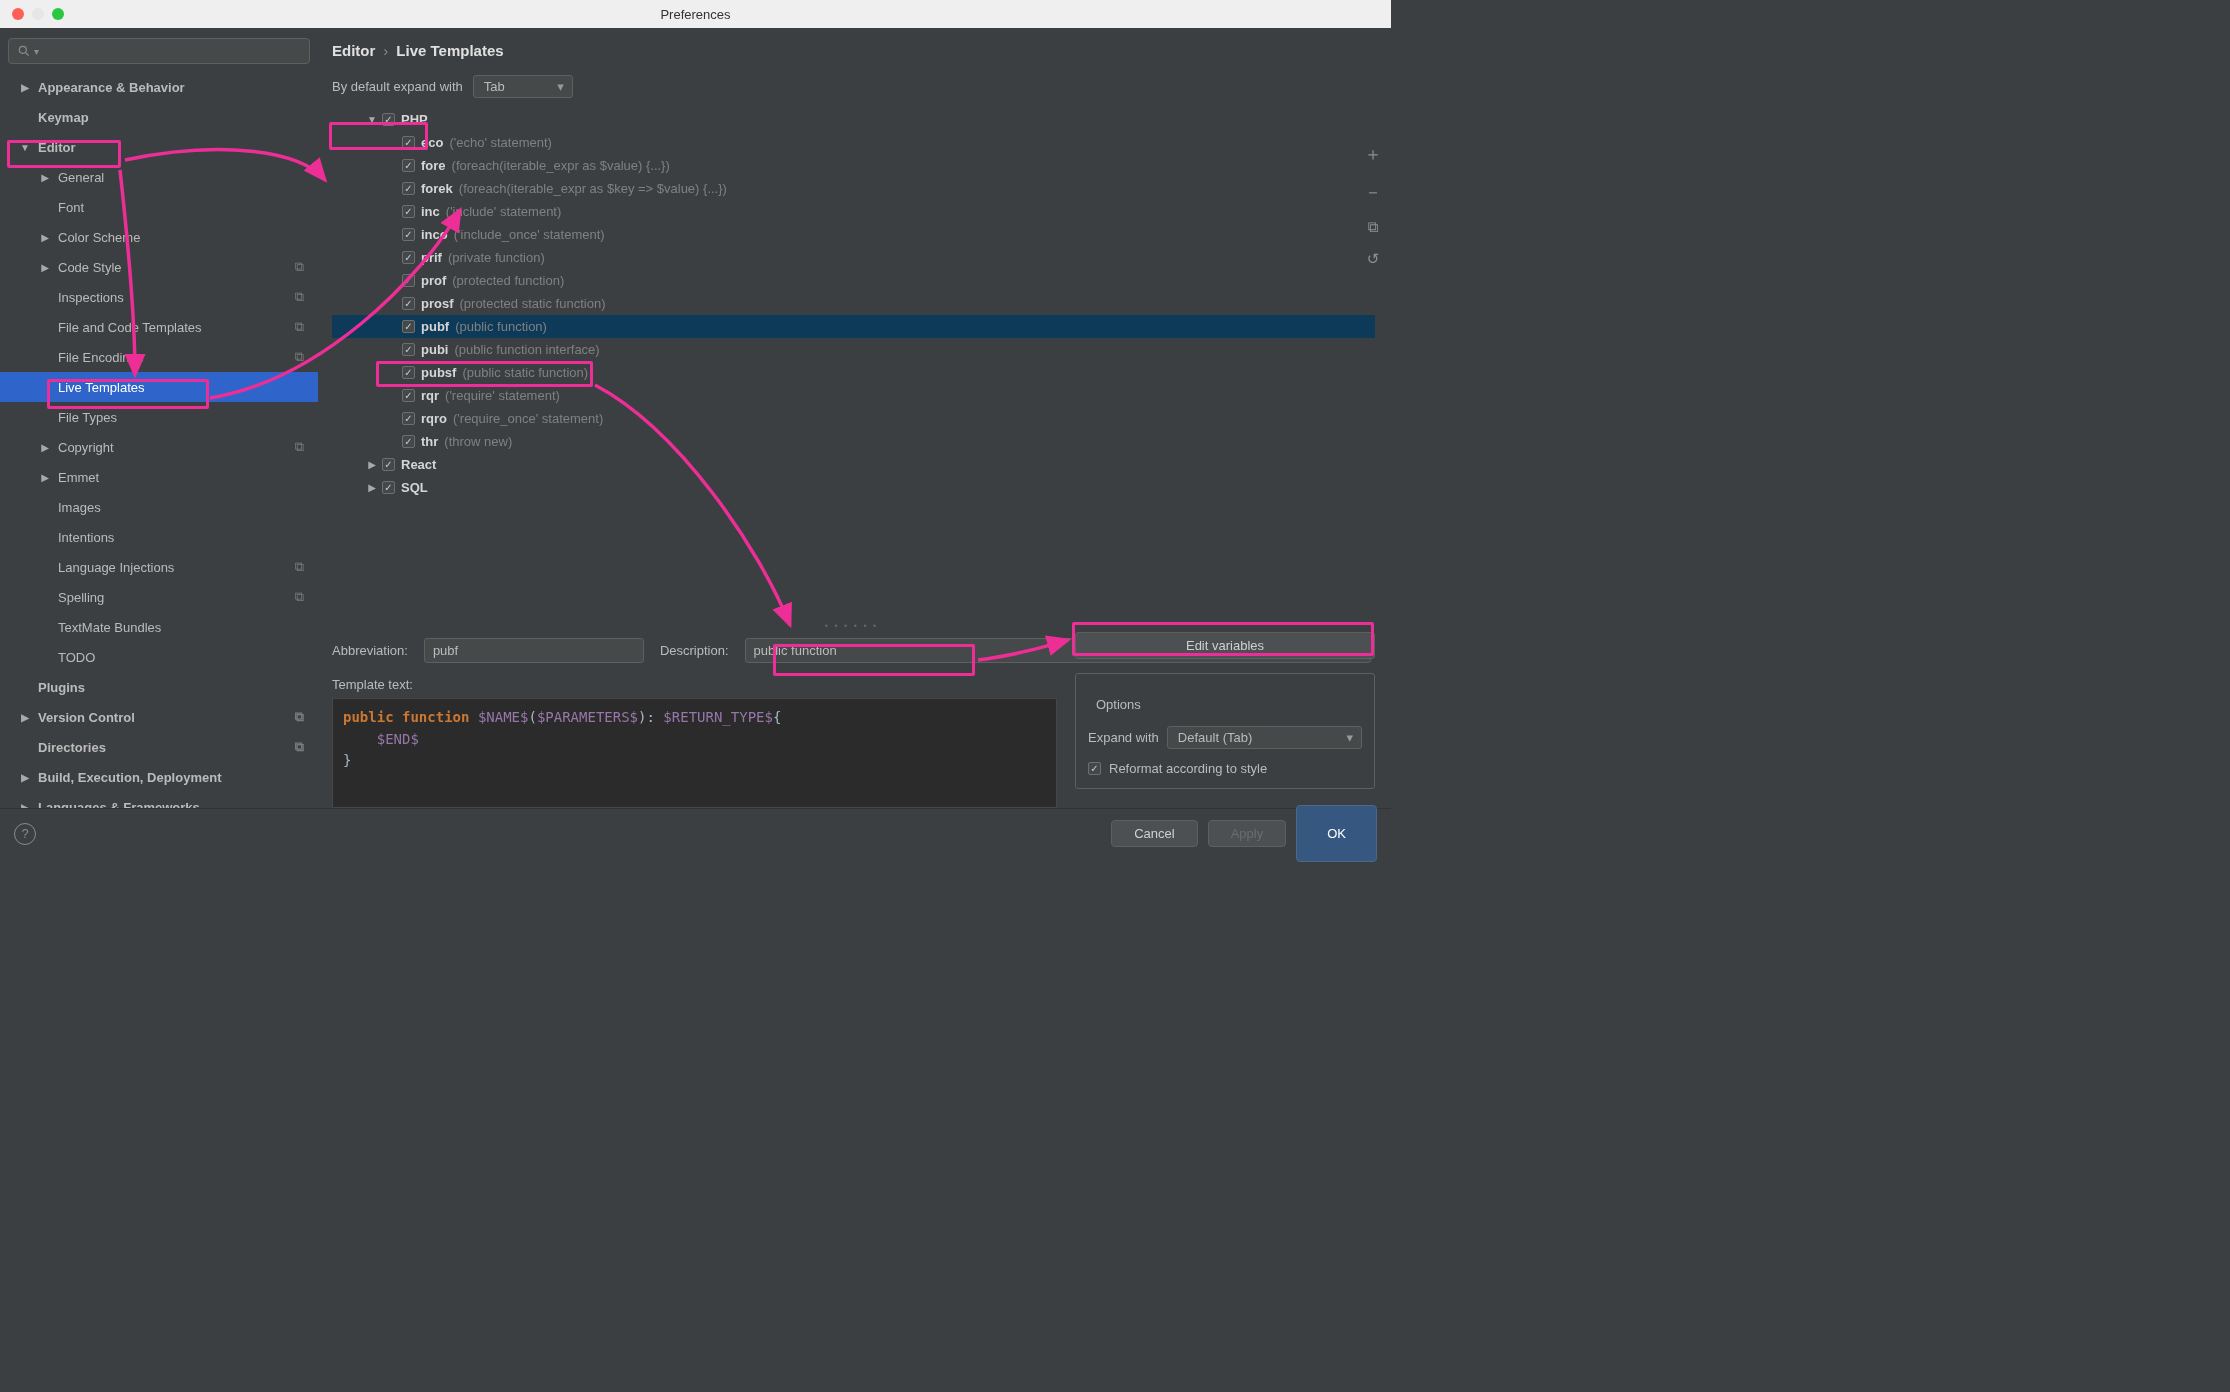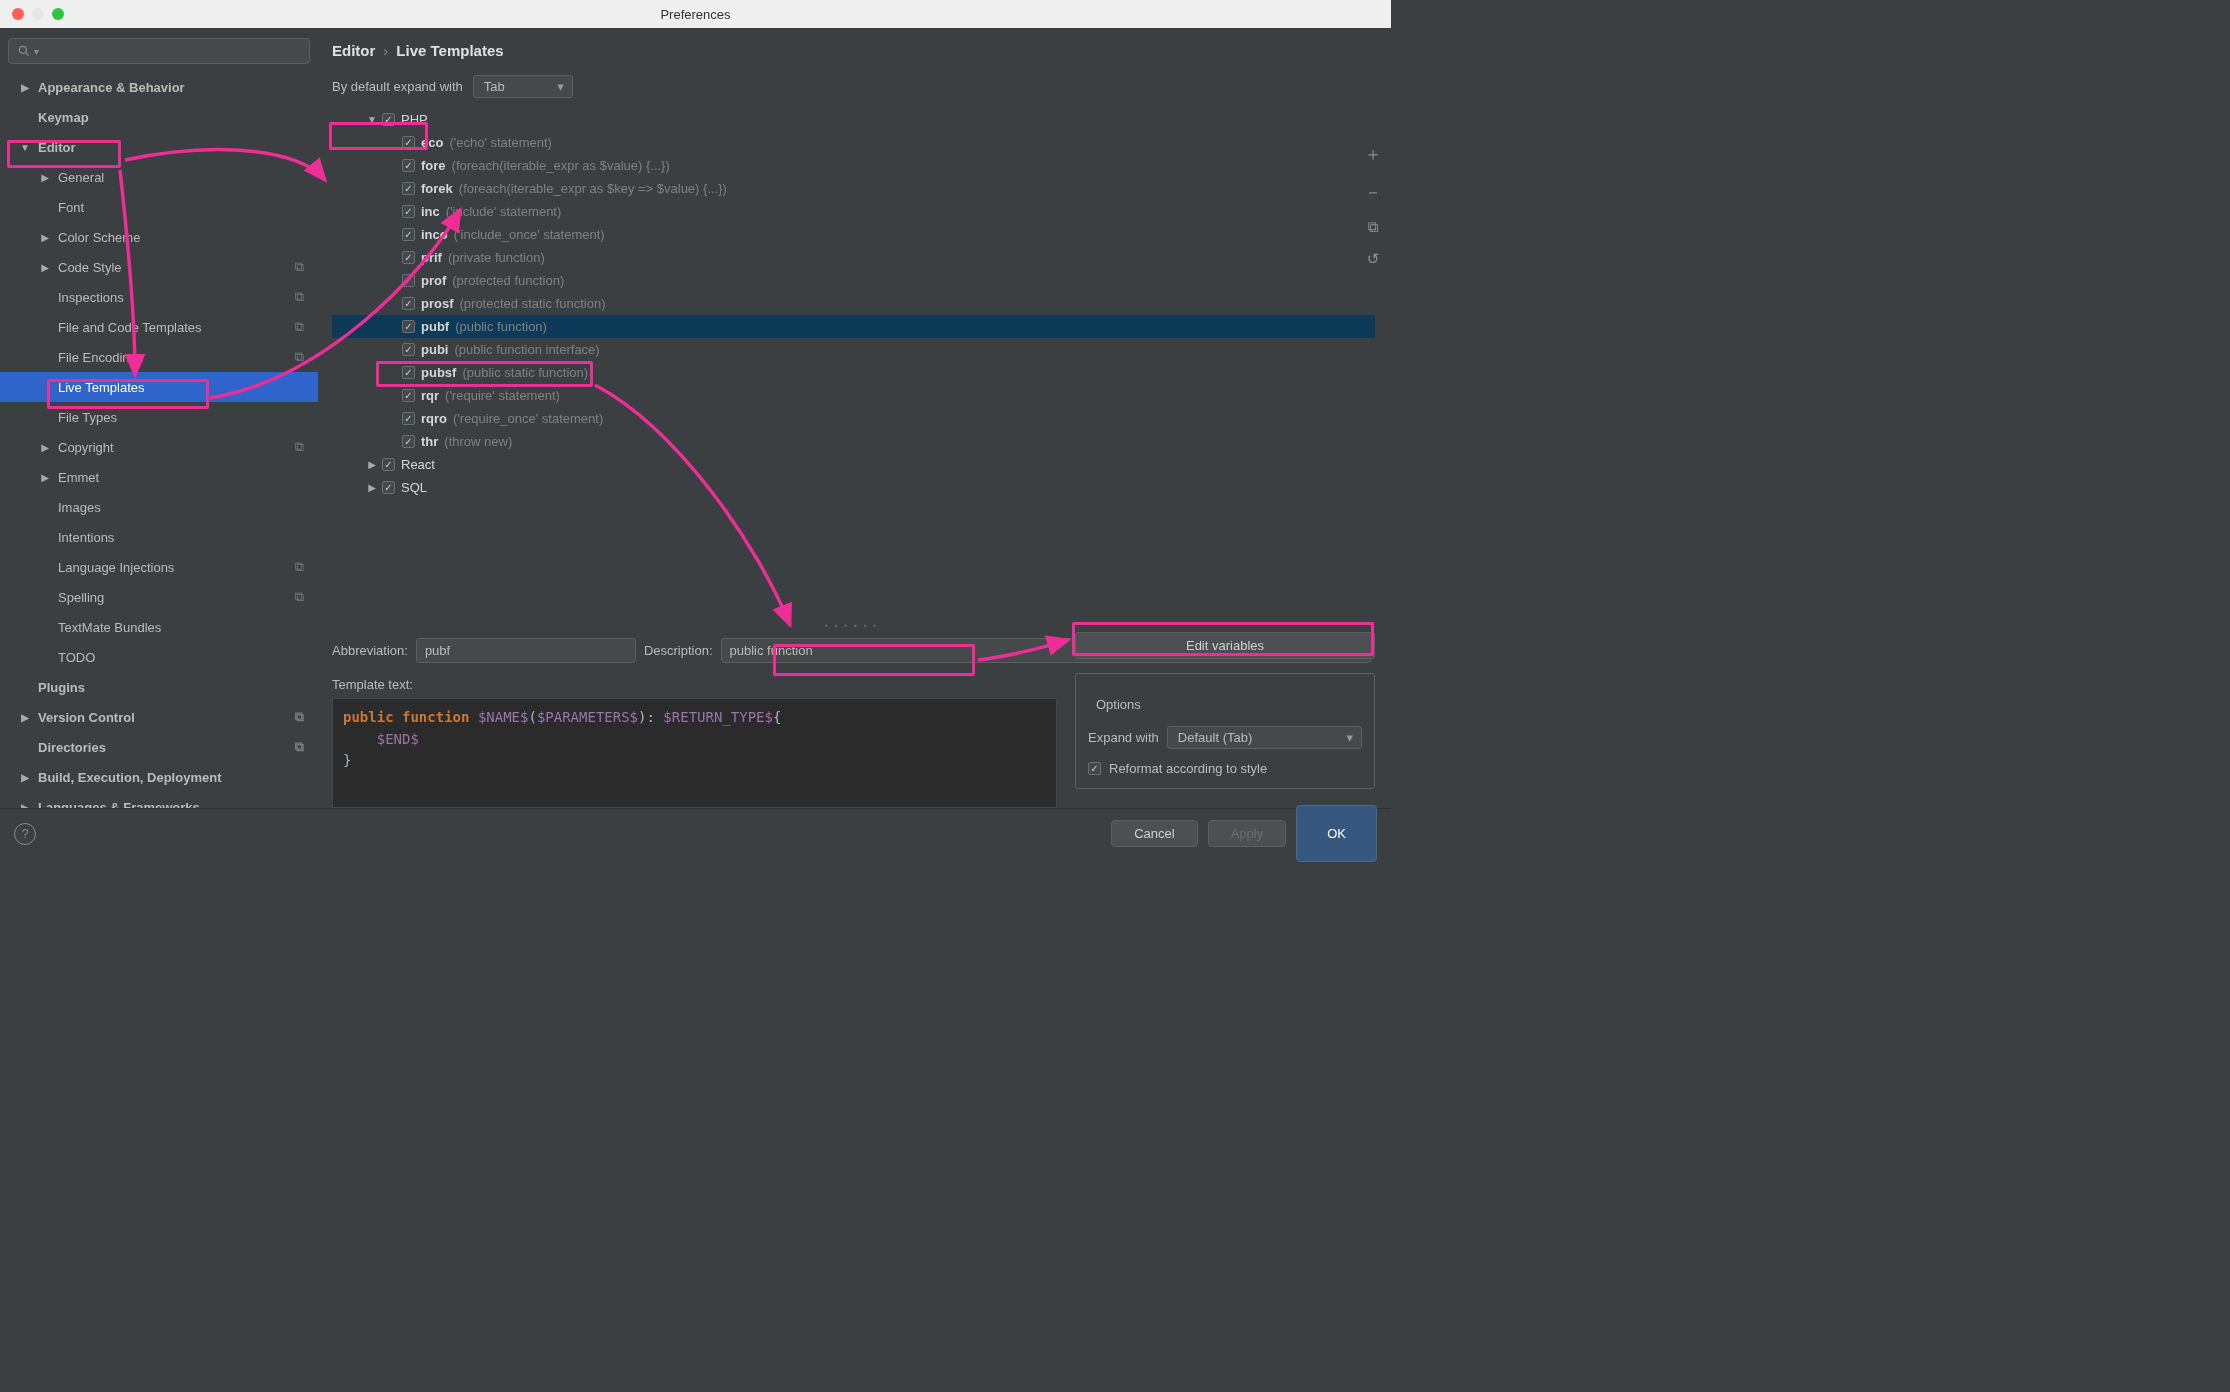--- a/index.html
+++ b/index.html
@@ -70,31 +70,31 @@
 .tpl-list { flex: 1; overflow: hidden; margin-left: 4px; position: relative; }
 .tpl-row { display: flex; align-items: center; height: 23px; font-size: 13px; }
 .tpl-row.sel { background: #0d3a58; }
 .tpl-row .chev { width: 12px; color: #a9a9a9; font-size: 10px; text-align: center; }
 .tpl-row .cb {
   width: 13px; height: 13px; border: 1px solid #6e6e6e; border-radius: 2px; background: #43494a;
   display: inline-flex; align-items: center; justify-content: center; margin: 0 6px 0 4px; color: #c9c9c9; font-size: 10px;
 }
 .tpl-row .name { color: #d5d5d5; font-weight: 600; }
 .tpl-row .desc { color: #808080; margin-left: 6px; }
-.tpl-row.grp .name { font-weight: 400; }
+.tpl-row.grp .name { font-weight: 700; }
 .ind0 { padding-left: 34px; }
 .ind1 { padding-left: 54px; }
 
 .toolbox { position: absolute; right: 0; top: 114px; width: 36px; display: flex; flex-direction: column; align-items: center; gap: 14px; color: #8f8f8f; }
 .toolbox div { cursor: pointer; font-size: 18px; }
 
 .splitter { height: 8px; display: flex; justify-content: center; align-items: center; color: #666; font-size: 9px; letter-spacing: 2px; }
 
 .form { padding: 8px 4px 0 4px; }
-.formrow { display: flex; align-items: center; gap: 8px; margin-bottom: 14px; }
+.formrow { display: flex; align-items: center; gap: 16px; margin-bottom: 14px; }
 .formrow label { color: #bbb; }
 .txt {
   background: #45494a; border: 1px solid #5e6060; border-radius: 3px;
   padding: 4px 8px; color: #bbb; flex: 1;
 }
 .tpltext-label { margin-bottom: 6px; }
 .codebox {
   background: #2b2b2b; border: 1px solid #464646; padding: 8px 10px;
   font-family: Menlo, monospace; font-size: 14px; height: 110px;
   white-space: pre; line-height: 1.55;

